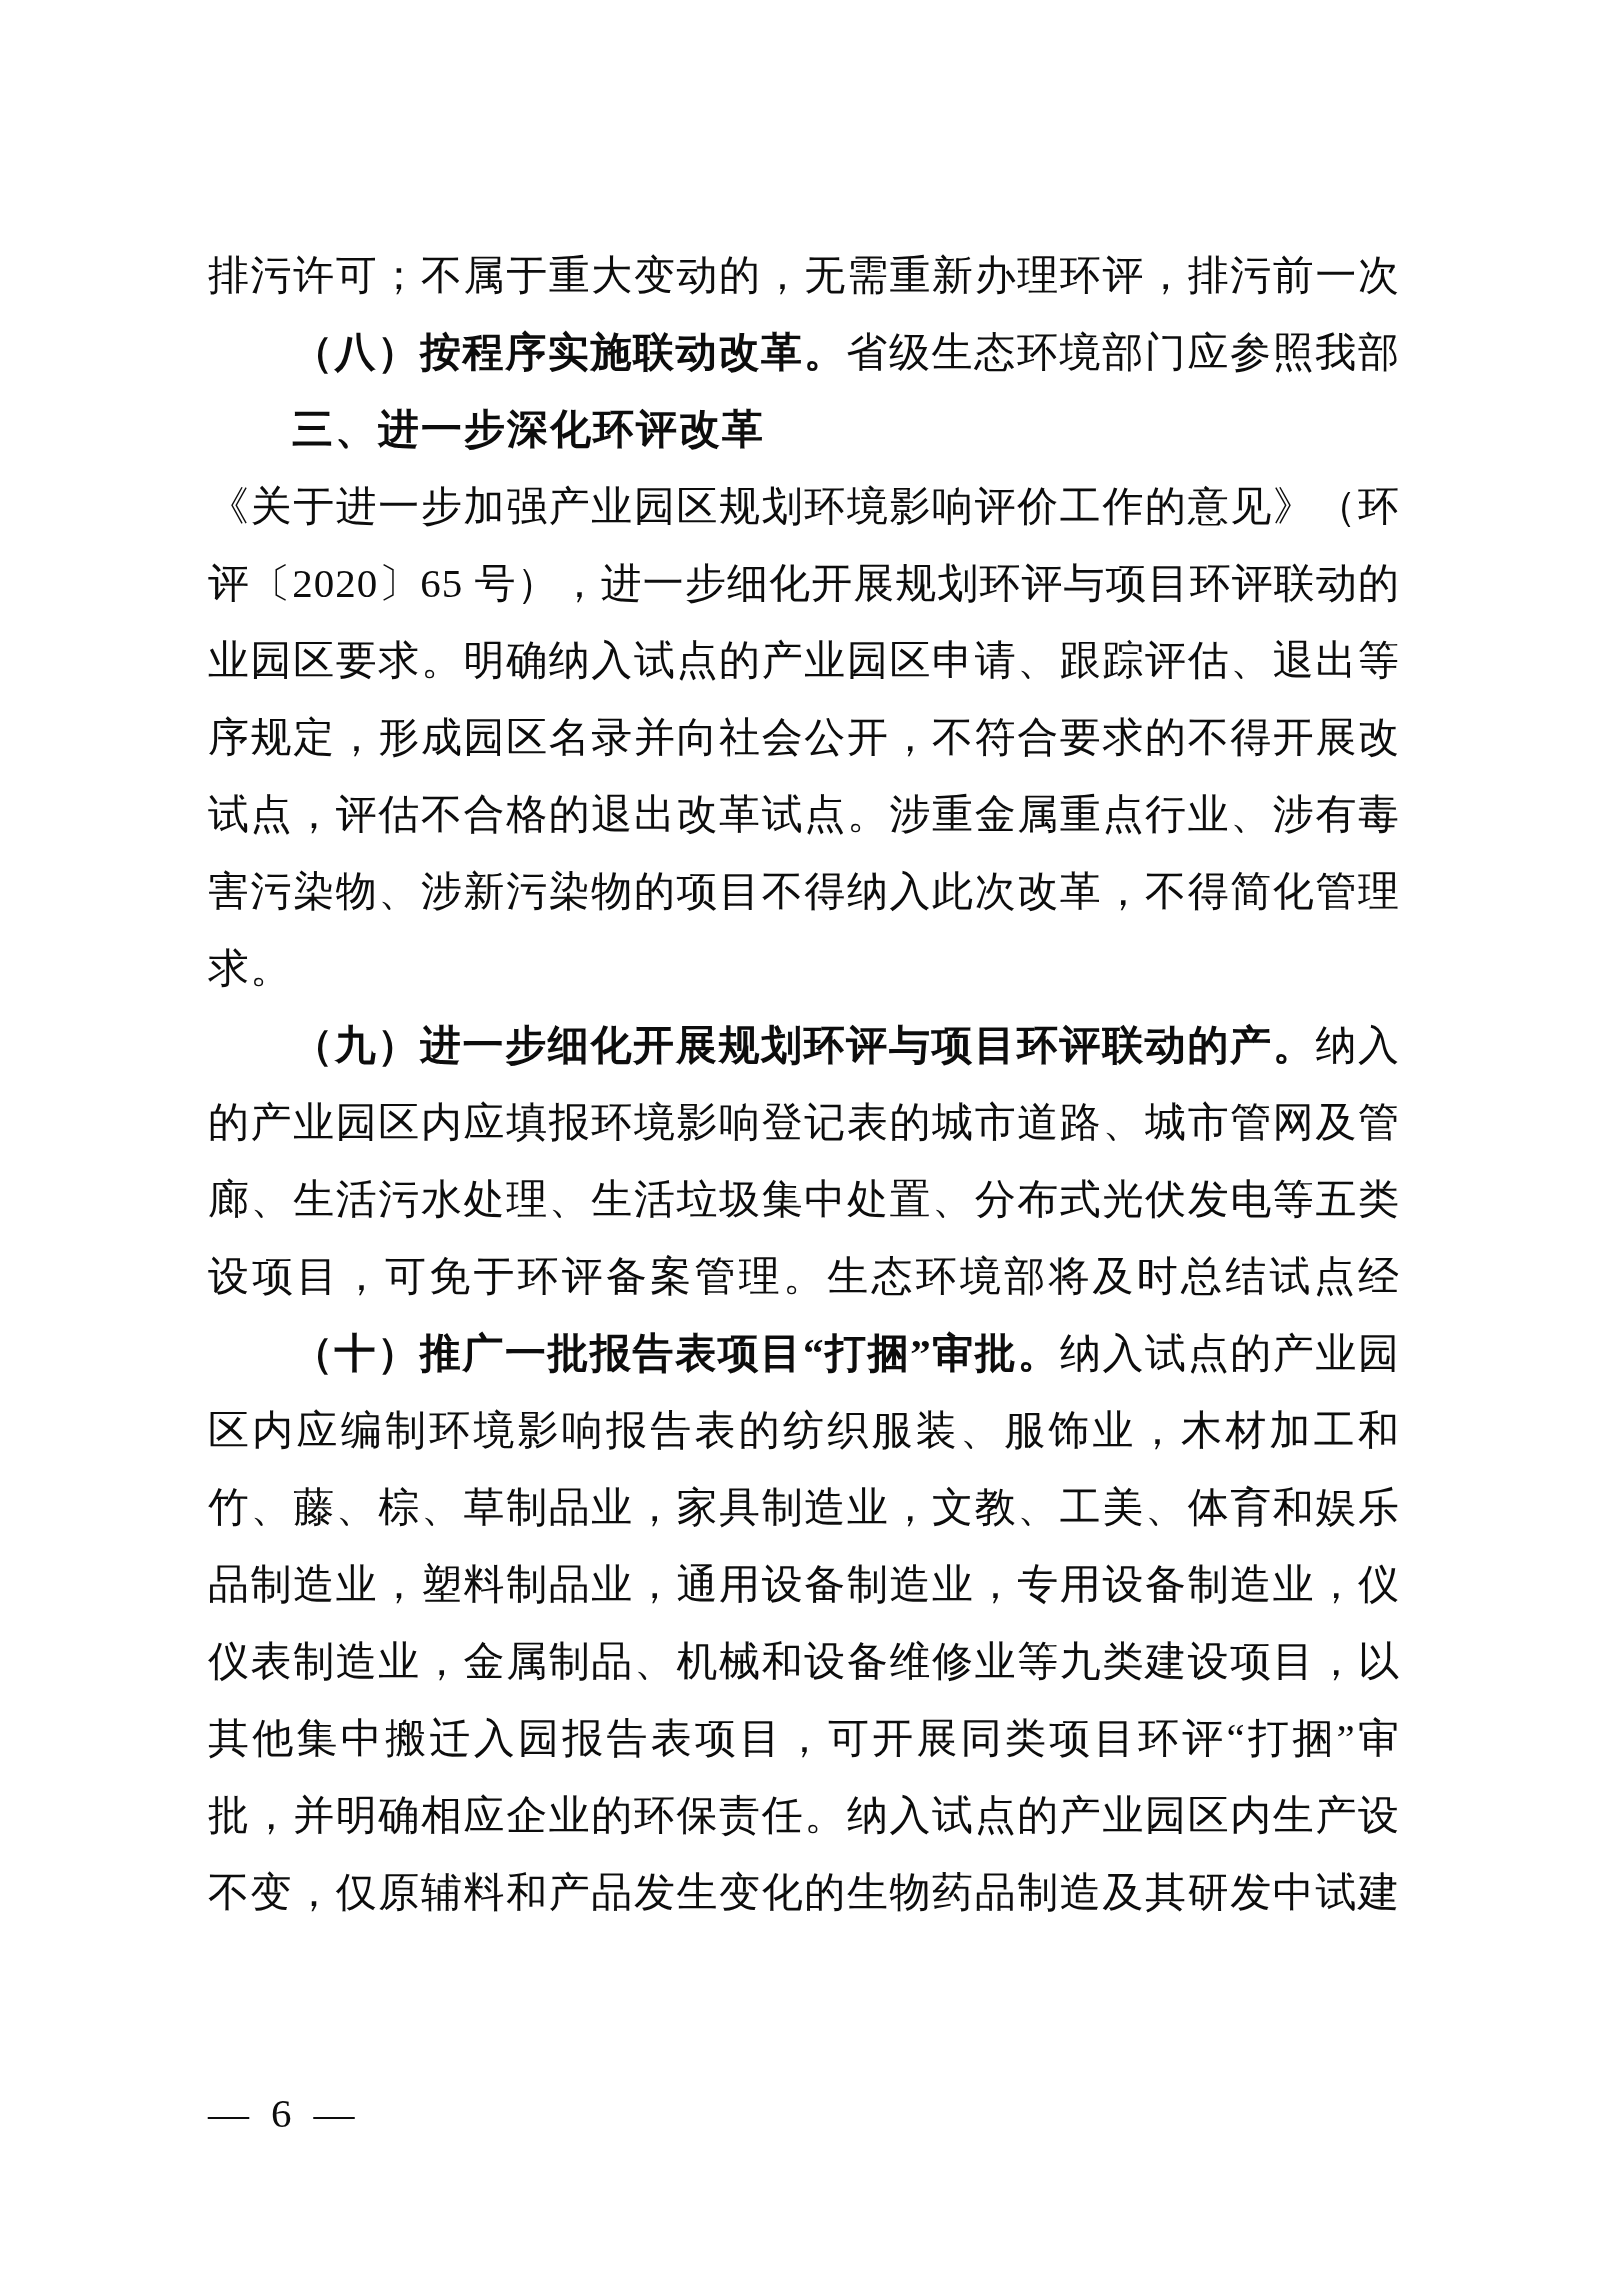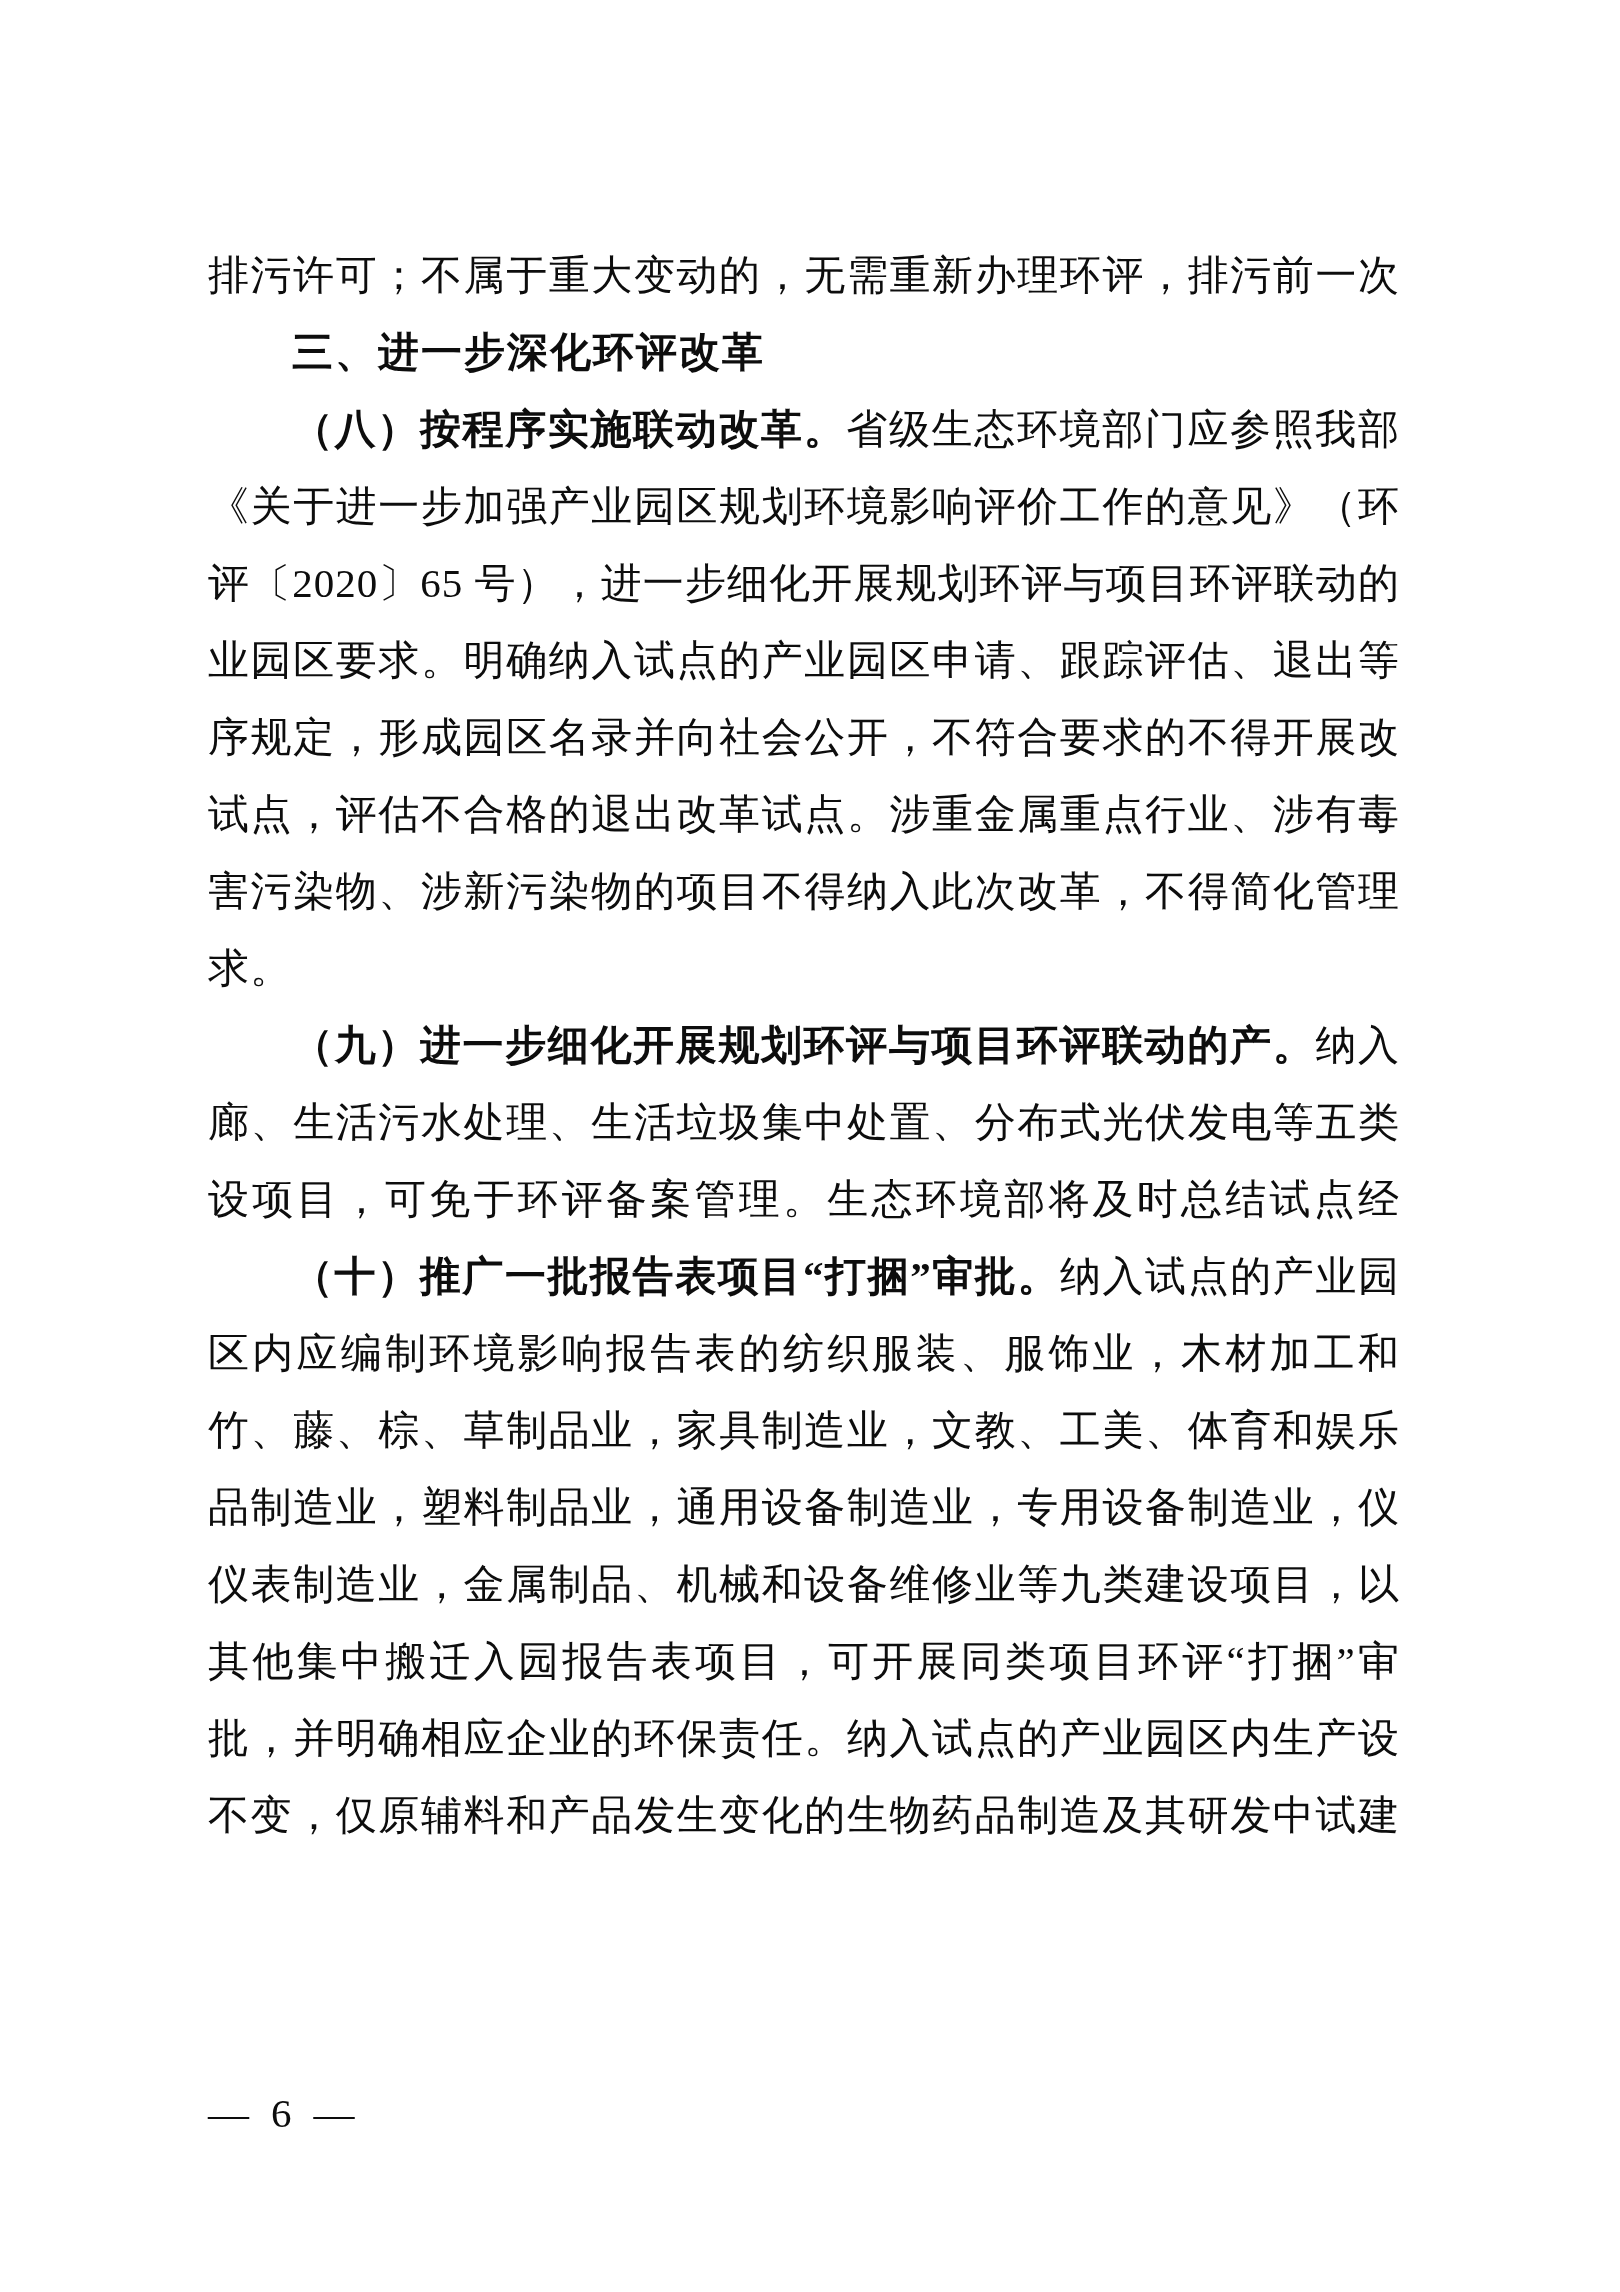--- a/index.html
+++ b/index.html
@@ -55,30 +55,31 @@
     letter-spacing: 5.9px;
     color: #0d0d0d;
   }
 </style>
 </head>
 <body>
 
 <div class="page">
   <div class="textblock" id="doc-lines">
       <div class="line justify"><span class="">排污许可；不属于重大变动的，无需重新办理环评，排污前一次性</span></div>
+      <div class="line indent justify"><span class="b">（八）按程序实施联动改革。</span><span class="">省级生态环境部门应参照我部</span></div>
       <div class="line indent section-heading"><span class="b">三、进一步深化环评改革</span></div>
-      <div class="line indent justify"><span class="b">（八）按程序实施联动改革。</span><span class="">省级生态环境部门应参照我部</span></div>
       <div class="line justify"><span class="">《关于进一步加强产业园区规划环境影响评价工作的意见》（环环</span></div>
       <div class="line justify"><span class="">评〔2020〕65 号），进一步细化开展规划环评与项目环评联动的产</span></div>
       <div class="line justify"><span class="">业园区要求。明确纳入试点的产业园区申请、跟踪评估、退出等程</span></div>
       <div class="line justify"><span class="">序规定，形成园区名录并向社会公开，不符合要求的不得开展改革</span></div>
       <div class="line justify"><span class="">试点，评估不合格的退出改革试点。涉重金属重点行业、涉有毒有</span></div>
       <div class="line justify"><span class="">害污染物、涉新污染物的项目不得纳入此次改革，不得简化管理要</span></div>
       <div class="line"><span class="">求。</span></div>
       <div class="line indent justify"><span class="b">（九）进一步细化开展规划环评与项目环评联动的产。</span><span class="">纳入试点</span></div>
+      <div class="line justify"><span class="">的产业园区内应填报环境影响登记表的城市道路、城市管网及管</span></div>
       <div class="line justify"><span class="">廊、生活污水处理、生活垃圾集中处置、分布式光伏发电等五类建</span></div>
       <div class="line justify"><span class="">设项目，可免于环评备案管理。生态环境部将及时总结试点经验，</span></div>
       <div class="line indent justify"><span class="b">（十）推广一批报告表项目“打捆”审批。</span><span class="">纳入试点的产业园</span></div>
       <div class="line justify"><span class="">区内应编制环境影响报告表的纺织服装、服饰业，木材加工和木、</span></div>
       <div class="line justify"><span class="">竹、藤、棕、草制品业，家具制造业，文教、工美、体育和娱乐用</span></div>
       <div class="line justify"><span class="">品制造业，塑料制品业，通用设备制造业，专用设备制造业，仪器</span></div>
       <div class="line justify"><span class="">仪表制造业，金属制品、机械和设备维修业等九类建设项目，以及</span></div>
       <div class="line justify"><span class="">其他集中搬迁入园报告表项目，可开展同类项目环评“打捆”审</span></div>
       <div class="line justify"><span class="">批，并明确相应企业的环保责任。纳入试点的产业园区内生产设施</span></div>
       <div class="line justify"><span class="">不变，仅原辅料和产品发生变化的生物药品制造及其研发中试建设</span></div>

